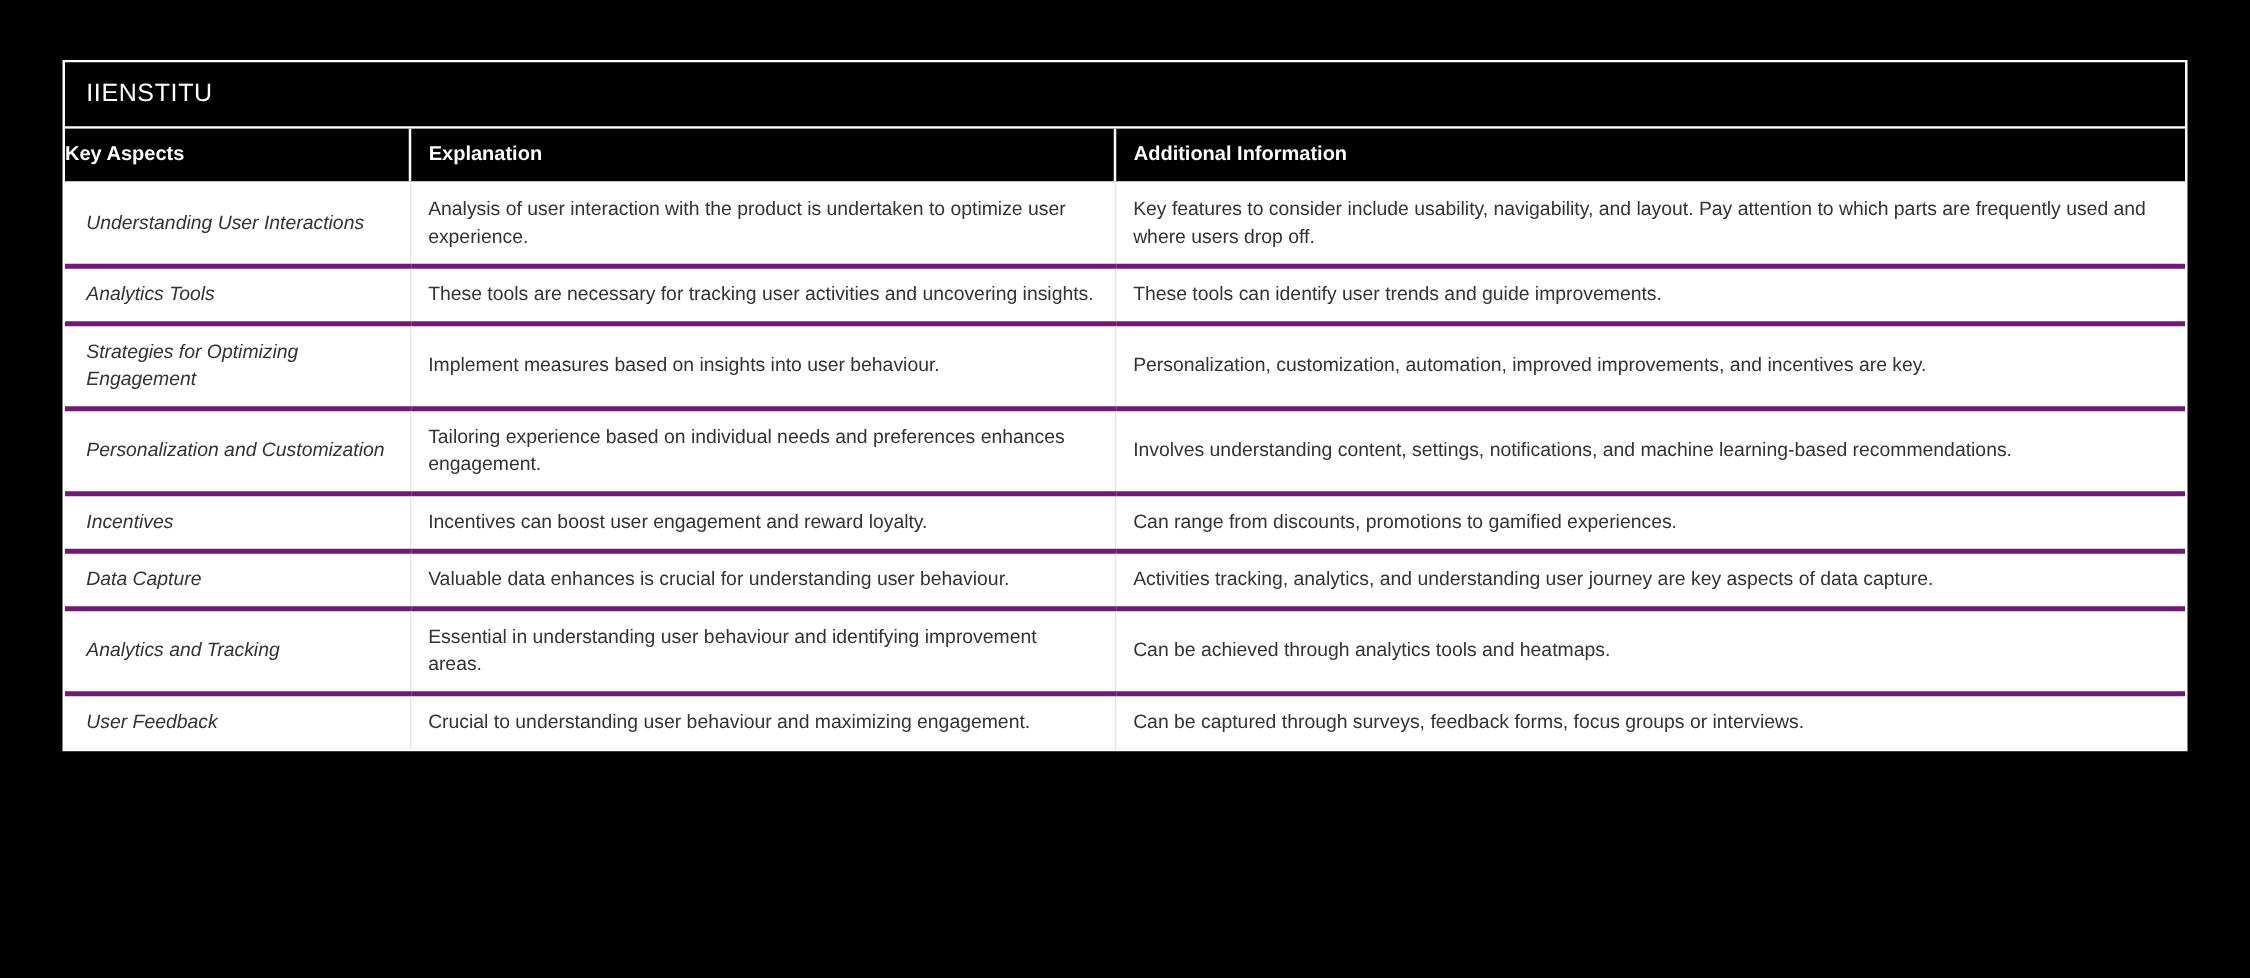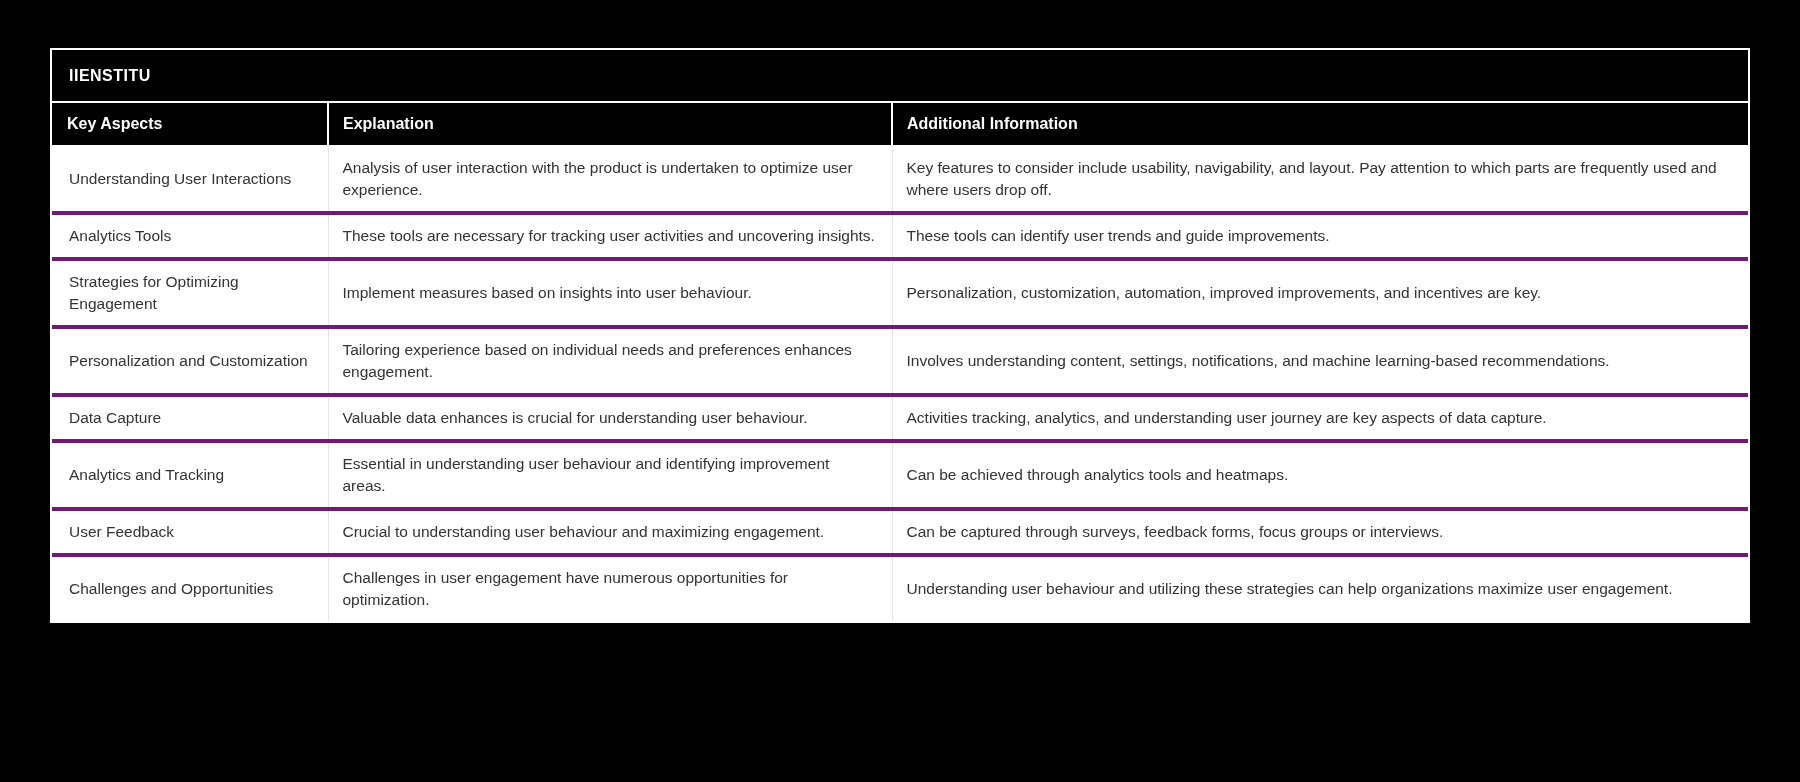--- a/index.html
+++ b/index.html
@@ -25,22 +25,22 @@
   .title-bar {
     height: 51px;
     background: #000000;
     border-bottom: 2px solid #ffffff;
     display: flex;
     align-items: center;
     padding-left: 17px;
   }
   .title-bar .title {
     color: #ffffff;
-    font-size: 16px;
-    font-weight: bold;
+    font-size: 20px;
+    font-weight: normal;
     letter-spacing: 0.5px;
   }
   table.data {
     width: 100%;
     border-collapse: collapse;
     table-layout: fixed;
     background: #ffffff;
   }
   table.data col.c1 { width: 276px; }
   table.data col.c2 { width: 564px; }
@@ -51,36 +51,36 @@
     font-weight: bold;
     text-align: left;
     padding: 11px 14px;
     line-height: 20px;
     border-bottom: 2px solid #ffffff;
   }
   table.data thead th + th {
     border-left: 2px solid #ffffff;
     margin-left: 16px;
   }
-  table.data thead th:first-child { padding-left: 15px; }
+  table.data thead th:first-child { padding-left: 0; }
   table.data tbody td {
     background: #ffffff;
     color: #333333;
     font-size: 15.5px;
     line-height: 22px;
     padding: 10px 16px 10px 14px;
     vertical-align: middle;
     border-top: 4px solid #701a75;
   }
   table.data tbody tr:first-child td { border-top: none; }
   table.data tbody td + td {
     border-left: 1px solid #e3e3e3;
     margin-left: 24px;
   }
-  table.data tbody td:first-child { padding-left: 17px; }
+  table.data tbody td:first-child { padding-left: 17px; font-style: italic; }
 </style>
 </head>
 <body>
 
 <div class="card">
   <div class="title-bar">
     <span class="title">IIENSTITU</span>
   </div>
   <table class="data">
     <colgroup>
@@ -110,34 +110,34 @@
         <td>Strategies for Optimizing Engagement</td>
         <td>Implement measures based on insights into user behaviour.</td>
         <td>Personalization, customization, automation, improved improvements, and incentives are key.</td>
       </tr>
       <tr>
         <td>Personalization and Customization</td>
         <td>Tailoring experience based on individual needs and preferences enhances engagement.</td>
         <td>Involves understanding content, settings, notifications, and machine learning-based recommendations.</td>
       </tr>
       <tr>
+        <td>Incentives</td>
+        <td>Incentives can boost user engagement and reward loyalty.</td>
+        <td>Can range from discounts, promotions to gamified experiences.</td>
+      </tr>
+      <tr>
         <td>Data Capture</td>
         <td>Valuable data enhances is crucial for understanding user behaviour.</td>
         <td>Activities tracking, analytics, and understanding user journey are key aspects of data capture.</td>
       </tr>
       <tr>
         <td>Analytics and Tracking</td>
         <td>Essential in understanding user behaviour and identifying improvement areas.</td>
         <td>Can be achieved through analytics tools and heatmaps.</td>
       </tr>
       <tr>
         <td>User Feedback</td>
         <td>Crucial to understanding user behaviour and maximizing engagement.</td>
         <td>Can be captured through surveys, feedback forms, focus groups or interviews.</td>
       </tr>
-      <tr>
-        <td>Challenges and Opportunities</td>
-        <td>Challenges in user engagement have numerous opportunities for optimization.</td>
-        <td>Understanding user behaviour and utilizing these strategies can help organizations maximize user engagement.</td>
-      </tr>
     </tbody>
   </table>
 </div>
 
 </body></html>

